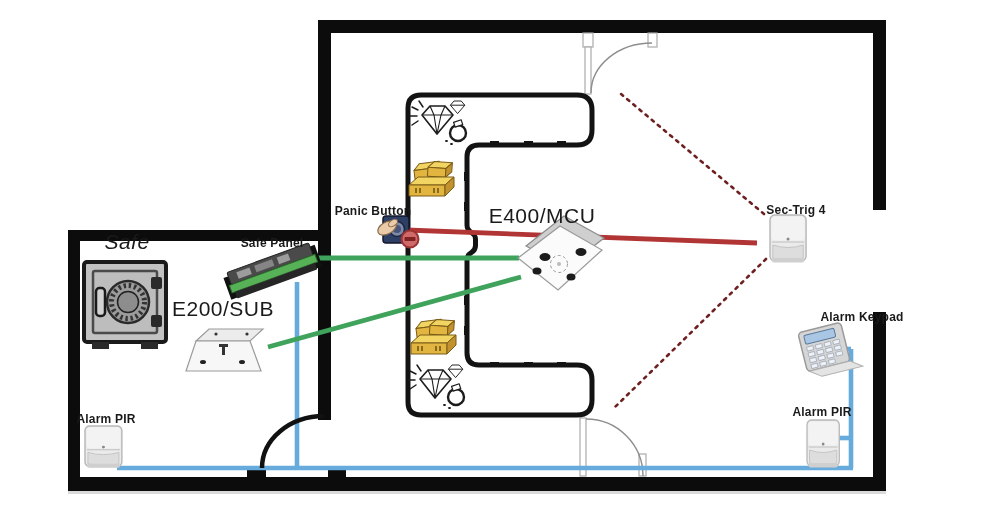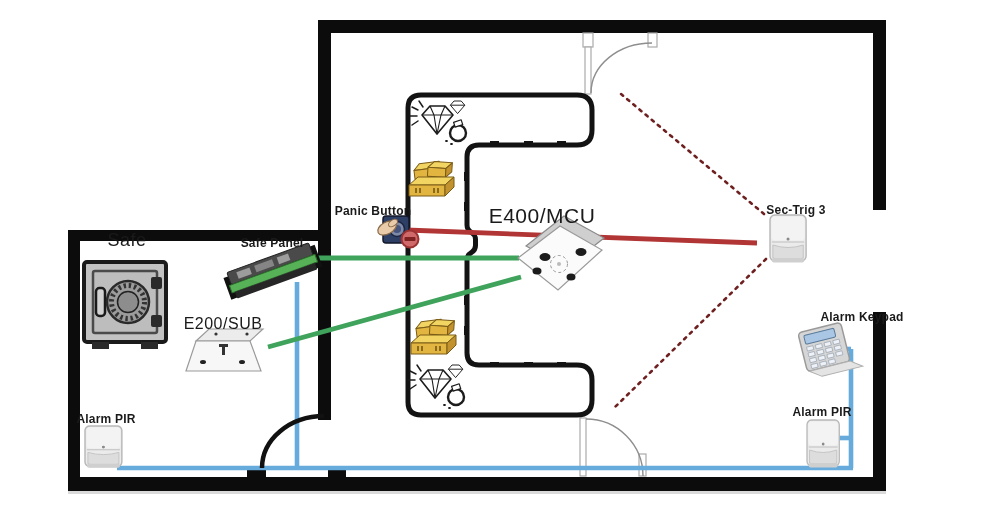--- a/index.html
+++ b/index.html
@@ -15,22 +15,22 @@
     position:absolute;
     text-align:center;
     color:#1a1a1a;
     font-weight:700;
     font-size:12px;
     letter-spacing:.2px;
     white-space:nowrap;
     user-select:none;
   }
   .lbl.big{font-weight:400;letter-spacing:.5px;}
-  #lbl-safe{left:94px;top:230px;width:66px;font-size:18px;}
-  #lbl-e200{left:166px;top:297px;width:114px;font-size:16px;margin-top:18px;}
+  #lbl-safe{left:94px;top:230px;width:66px;font-size:21px;font-style:italic;}
+  #lbl-e200{left:166px;top:297px;width:114px;font-size:21px;}
   #lbl-e400{left:476px;top:192px;width:132px;font-size:21px;margin-top:12px;}
   #lbl-alarm-panel{left:229px;top:236px;width:86px;}
   #lbl-panic{left:333px;top:204px;width:80px;}
   #lbl-sectrig{left:762px;top:203px;width:68px;}
   #lbl-keypad{left:820px;top:310px;width:84px;}
   #lbl-pir-right{left:789px;top:405px;width:66px;}
   #lbl-pir-left{left:73px;top:412px;width:66px;}
 </style>
 </head>
 <body>
@@ -242,18 +242,18 @@
   <use href="#pir" transform="translate(85,426) scale(0.97,0.88)"></use>
 
   <path d="M 262 468 A 62 52 0 0 1 324 416" fill="none" stroke="#111111" stroke-width="4.5"></path>
 </svg>
 
 <div class="lbl big" id="lbl-safe">Safe</div>
 <div class="lbl" id="lbl-alarm-panel">Safe Panel</div>
 <div class="lbl big" id="lbl-e200">E200/SUB</div>
 <div class="lbl" id="lbl-panic">Panic Button</div>
 <div class="lbl big" id="lbl-e400">E400/MCU</div>
-<div class="lbl" id="lbl-sectrig">Sec-Trig 3</div>
+<div class="lbl" id="lbl-sectrig">Sec-Trig 4</div>
 <div class="lbl" id="lbl-keypad">Alarm Keypad</div>
 <div class="lbl" id="lbl-pir-right">Alarm PIR</div>
 <div class="lbl" id="lbl-pir-left">Alarm PIR</div>
 
 </div>
 
 </body></html>

